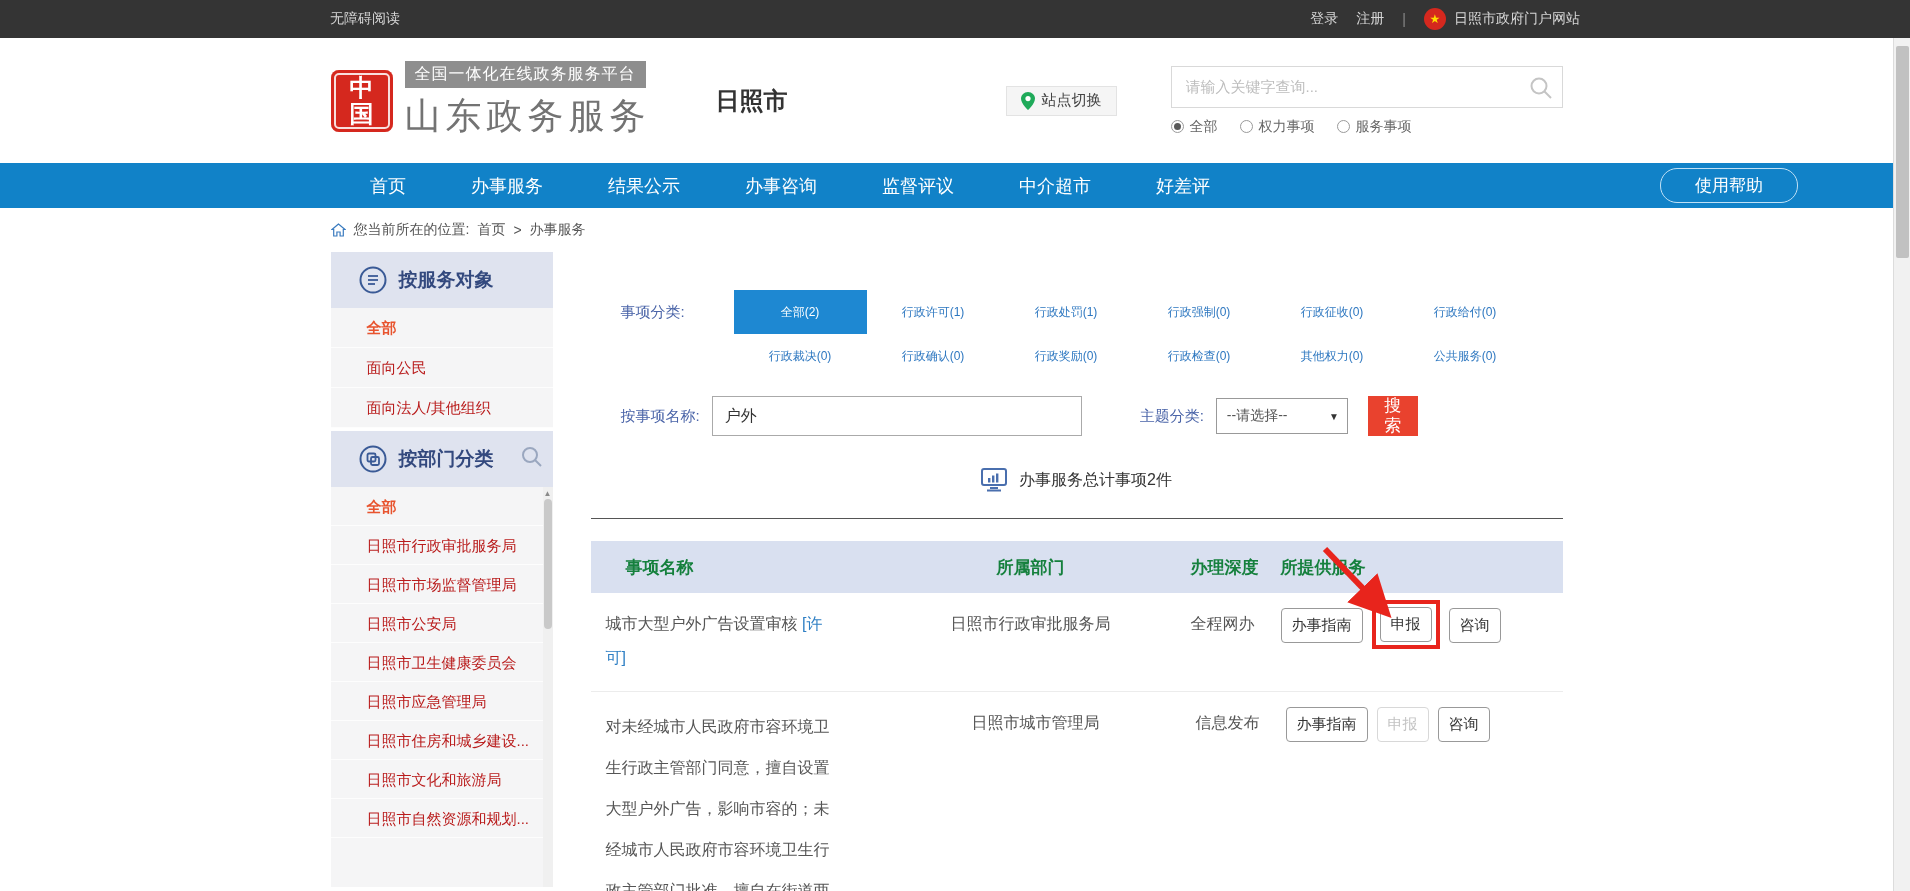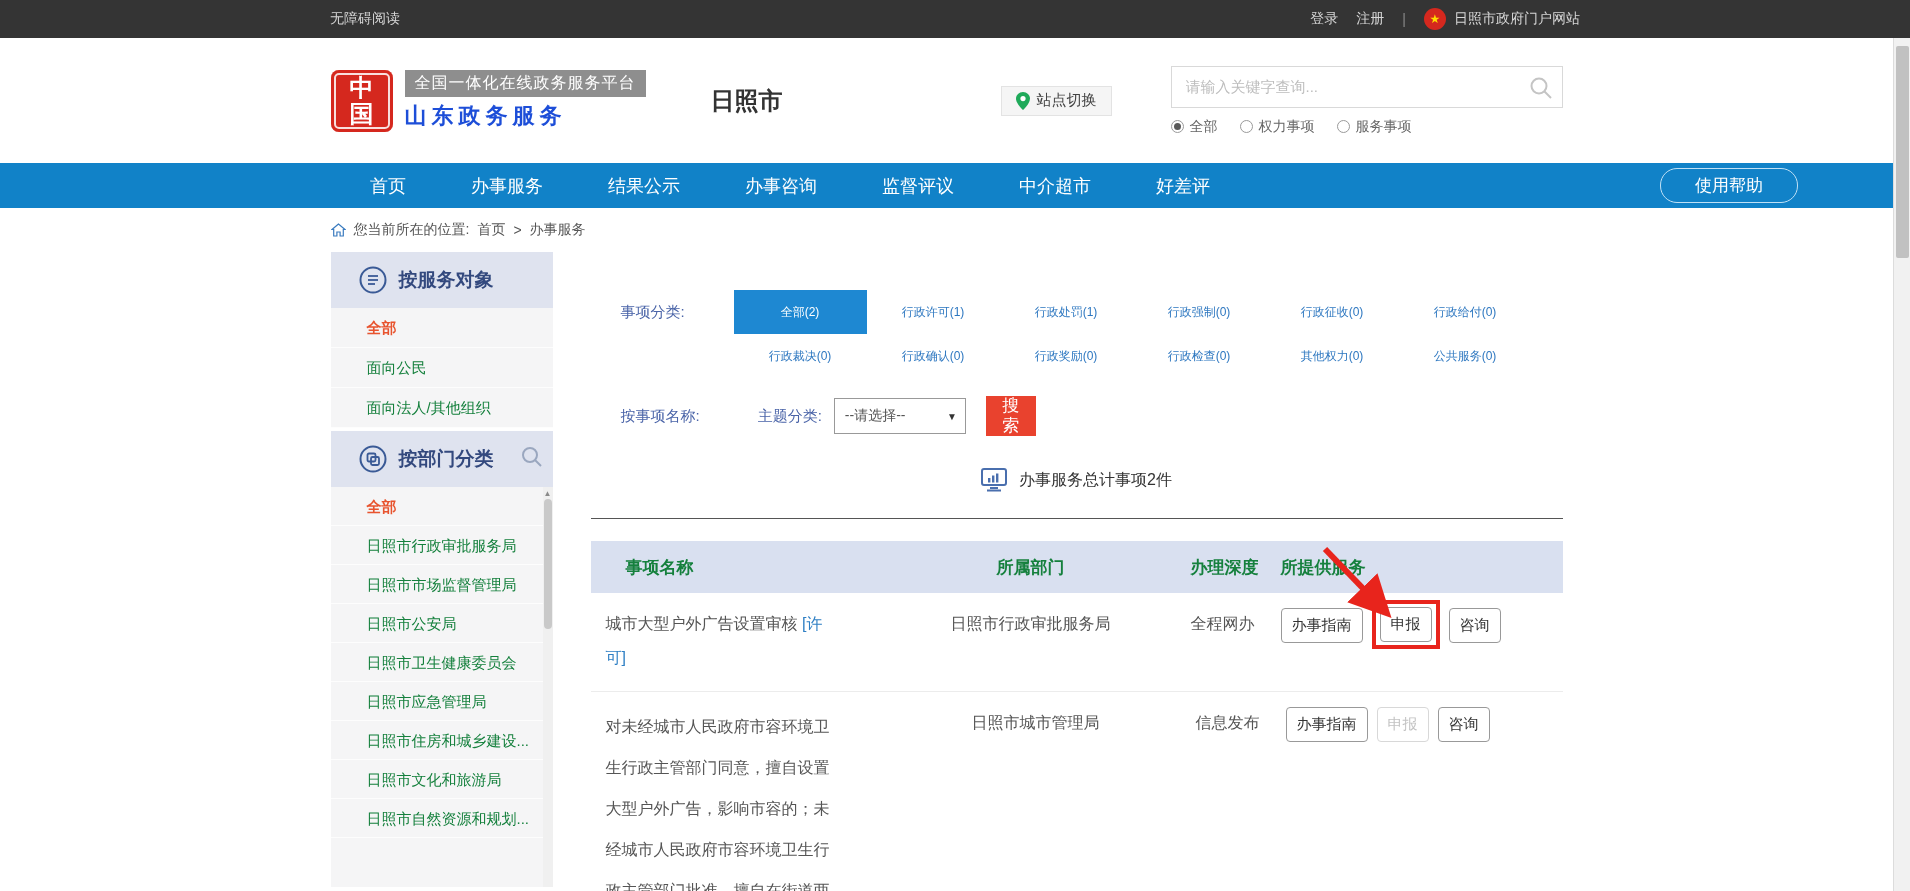--- a/index.html
+++ b/index.html
@@ -24,21 +24,21 @@
   .header { height:125px; background:#fff; }
   .header-inner { width:1232px; margin:0 auto; height:100%; display:flex; align-items:center; }
   .logo-group { display:flex; align-items:center; }
   .seal { width:62px; height:62px; background:#d5281e; border-radius:8px; color:#fff;
     display:flex; align-items:center; justify-content:center; flex-direction:column;
     font-family:"Liberation Serif","DejaVu Serif",serif; font-weight:bold; font-size:24px; line-height:26px;
     box-shadow:inset 0 0 0 3px #d5281e, inset 0 0 0 5px rgba(255,255,255,.85); }
   .logo-text { margin-left:12px; }
   .platform-badge { display:inline-block; background:#8e8e8e; color:#fff; font-size:16px;
     padding:3px 10px; letter-spacing:1px; }
-  .brand { font-size:22px; font-weight:bold; color:#1d4ed8; letter-spacing:5px; margin-top:4px; }
+  .brand { font-size:36px; font-weight:normal; color:#737373; letter-spacing:5px; margin-top:4px; }
   .city { font-size:24px; font-weight:bold; color:#333; margin-left:65px; }
   .site-switch { margin-left:218px; background:#f5f5f5; border:1px solid #e3e3e3; height:30px;
     display:flex; align-items:center; gap:7px; padding:0 14px; font-size:15px; color:#444; cursor:pointer; }
   .search-block { margin-left:auto; width:392px; }
   .search-box { position:relative; height:42px; border:1px solid #d9d9d9; background:#fff; }
   .search-box input { width:100%; height:100%; border:0; outline:none; padding:0 40px 0 14px;
     font-size:15px; color:#333; font-family:inherit; }
   .search-box input::placeholder { color:#bdbdbd; }
   .search-box .mag { position:absolute; right:8px; top:8px; }
   .scope-row { display:flex; align-items:center; gap:22px; margin-top:10px; font-size:14px; color:#666; }
@@ -64,21 +64,21 @@
   
   .content { width:1232px; margin:0 auto; display:flex; }
 
   
   .sidebar { width:222px; flex:none; }
   .side-head { height:56px; background:#dfe3ef; display:flex; align-items:center; gap:12px;
     padding-left:28px; }
   .side-head .title { font-size:19px; font-weight:bold; color:#33497e; }
   .side-head .search { margin-left:14px; }
   .side-list { background:#f5f5f6; }
-  .side-item { height:40px; line-height:40px; padding-left:36px; font-size:15px; color:#15803d;
+  .side-item { height:40px; line-height:40px; padding-left:36px; font-size:15px; color:#b91c1c;
     border-bottom:1px solid #fdfdfd; cursor:pointer; white-space:nowrap; overflow:hidden; }
   .side-item.accent { color:#e8542f; font-weight:bold; }
   .side-gap { height:3px; background:#fff; }
   .dept-wrap { position:relative; background:#f5f5f6; height:400px; overflow:hidden; }
   .dept-list .side-item { height:39px; line-height:39px; }
   .side-scrollbar { position:absolute; top:0; right:0; width:10px; height:400px; background:#f0f0f0; }
   .side-scroll-up { position:absolute; top:2px; left:0; width:10px; text-align:center;
     font-size:8px; color:#8a8a8a; cursor:pointer; }
   .side-thumb { position:absolute; top:12px; left:1px; width:8px; height:130px; background:#c9c9c9;
     border-radius:4px; cursor:grab; }
@@ -293,20 +293,21 @@
           <span class="tab">行政确认(0)</span>
           <span class="tab">行政奖励(0)</span>
           <span class="tab">行政检查(0)</span>
           <span class="tab">其他权力(0)</span>
           <span class="tab">公共服务(0)</span>
         </div>
       </div>
 
       <div class="search-row">
         <span class="field-label">按事项名称:</span>
+        <input class="name-input" value="户外" style="">
         <span class="field-label topic-label">主题分类:</span>
         <div class="select">
           <span>--请选择--</span>
           <span class="caret">▼</span>
         </div>
         <button class="search-btn">搜 索</button>
       </div>
 
       <div class="summary-row">
         <svg width="26" height="24" viewBox="0 0 26 24">

